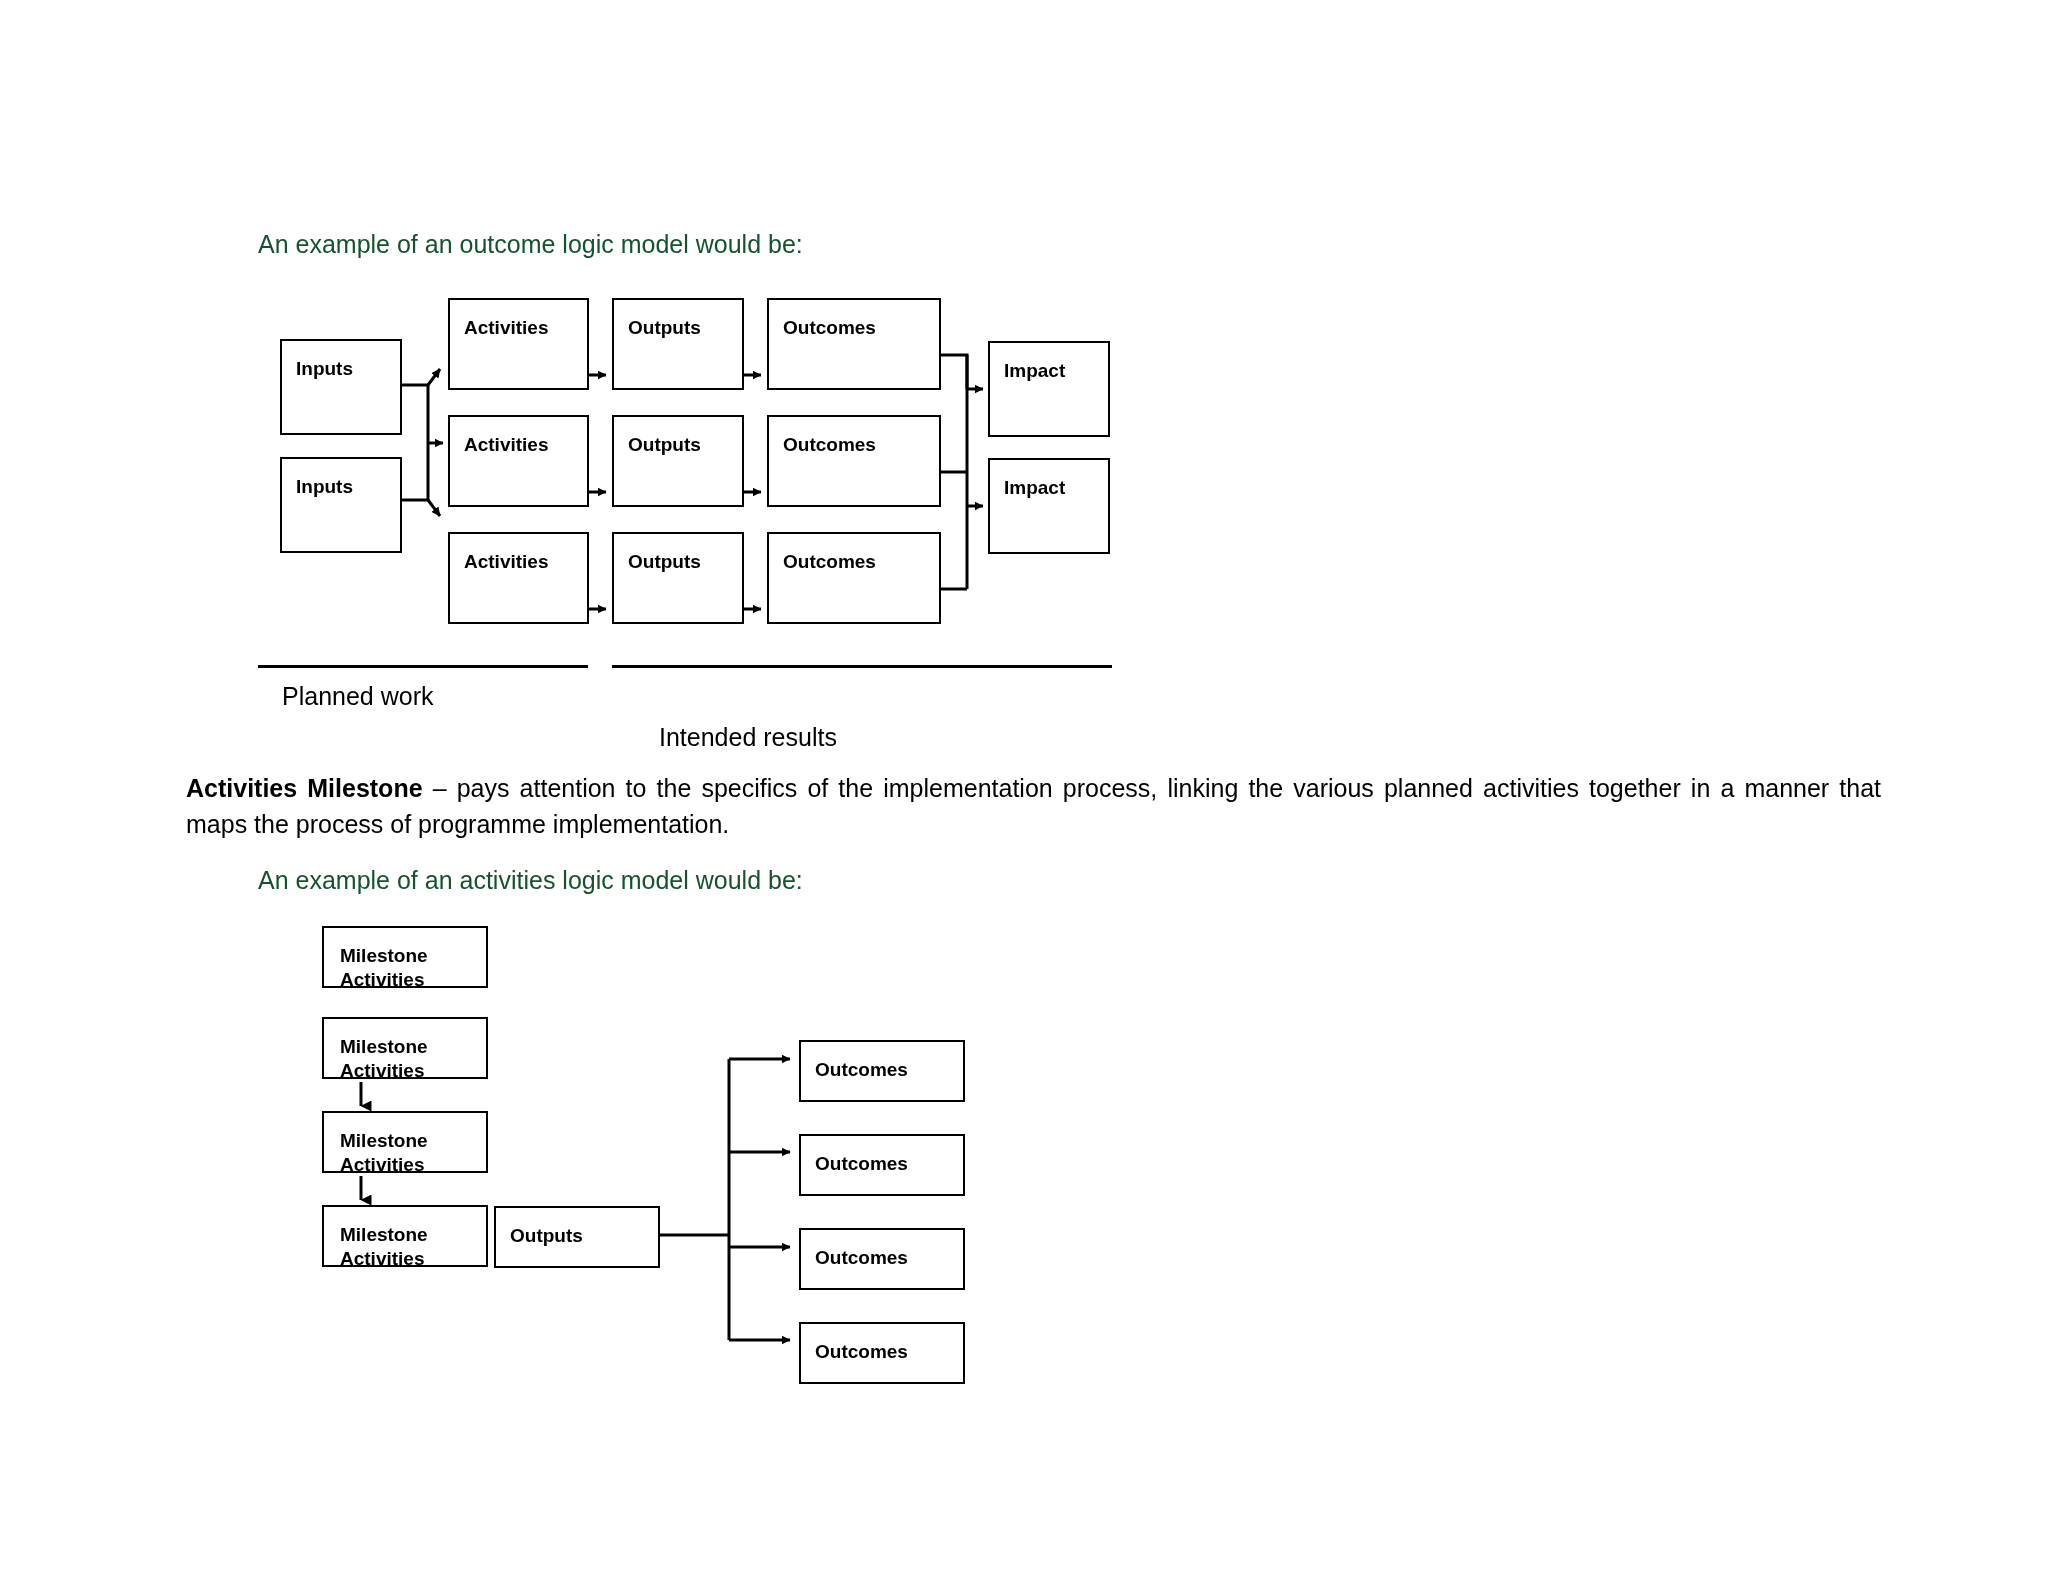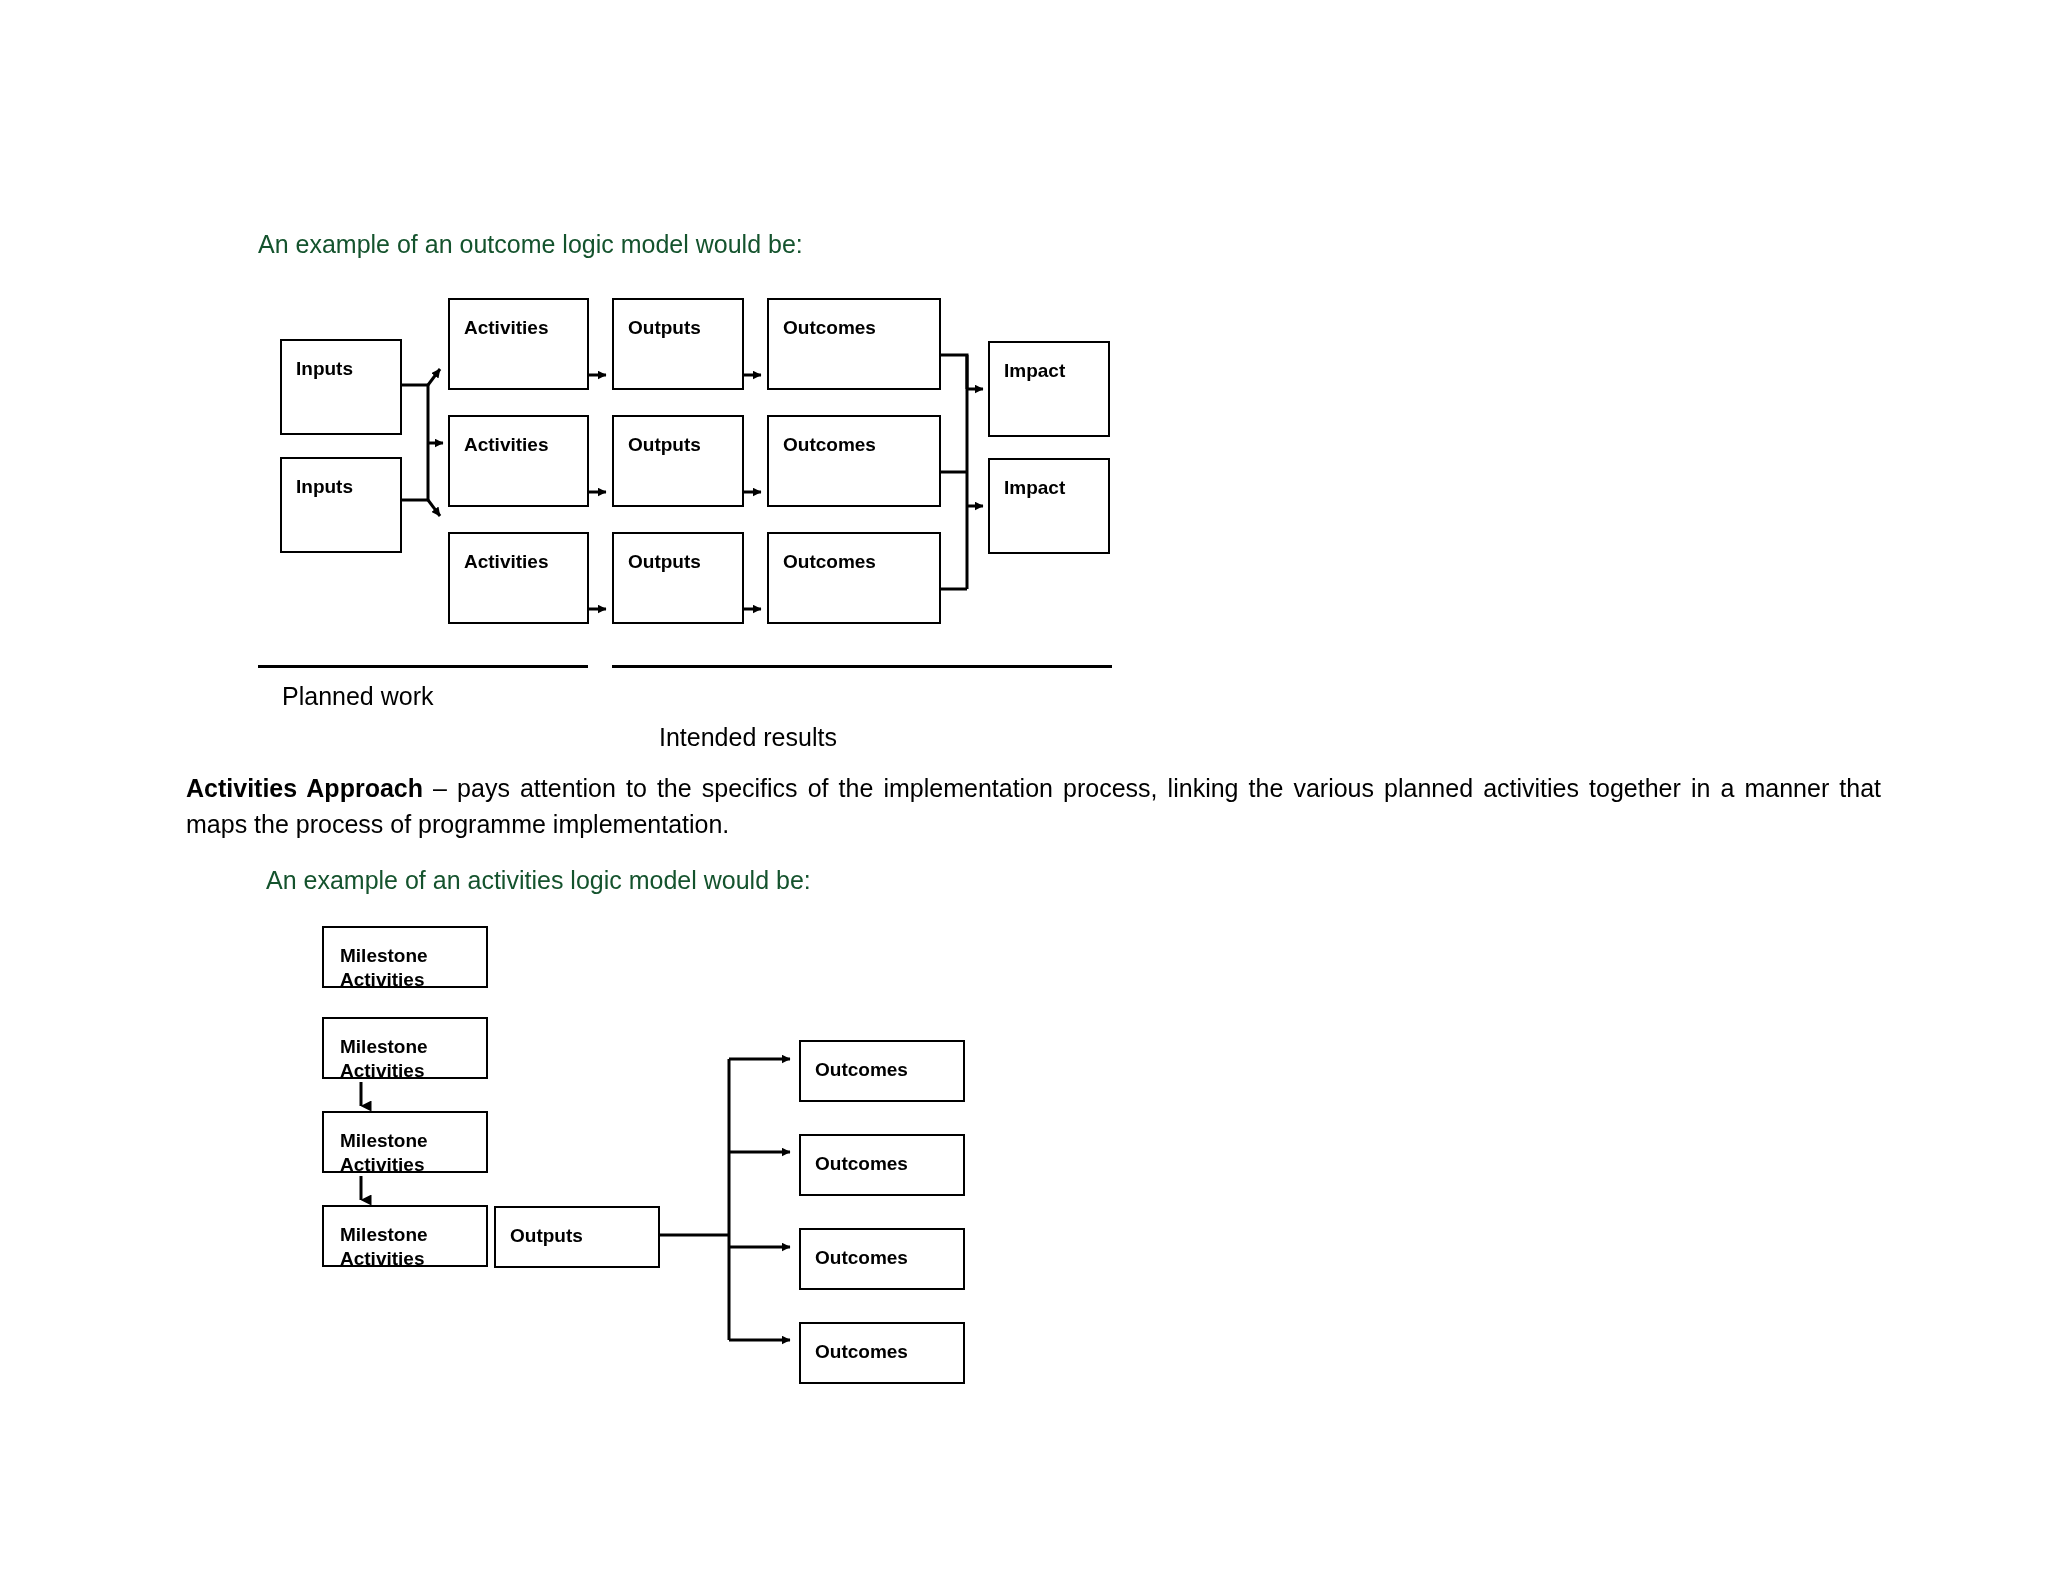--- a/index.html
+++ b/index.html
@@ -185,23 +185,23 @@
     <span>Impact</span>
   </div>
 
   <div class="rule" style="left:258px; top:665px; width:330px;"></div>
   <div class="rule" style="left:612px; top:665px; width:500px;"></div>
 
   <div class="rule-label" style="left:282px; top:682px;">Planned work</div>
   <div class="rule-label" style="left:659px; top:682px;margin-top:41px;">Intended results</div>
 </div>
 
-<div class="para" style="left:186px; top:770px; width:1695px;"><b>Activities Approach</b><span> – pays attention to the specifics of the implementation process, linking the various planned activities together in a manner that maps the process of programme implementation.</span></div>
-
-<div class="intro-line" style="left:266px; top:864px;">An example of an activities logic model would be:</div>
+<div class="para" style="left:186px; top:770px; width:1695px;"><b>Activities Milestone</b><span> – pays attention to the specifics of the implementation process, linking the various planned activities together in a manner that maps the process of programme implementation.</span></div>
+
+<div class="intro-line" style="left:258px; top:864px;">An example of an activities logic model would be:</div>
 
 <div class="diagram" style="left:0px; top:0px; width:2048px; height:1582px;">
 
   <svg width="2048" height="1582">
     <g stroke="#000" stroke-width="3" fill="none">
 
       <path d="M361,950 L361,972" marker-end="url(#ahd)"></path>
 
       <path d="M361,1082 L361,1106" marker-end="url(#ahd)"></path>
 

